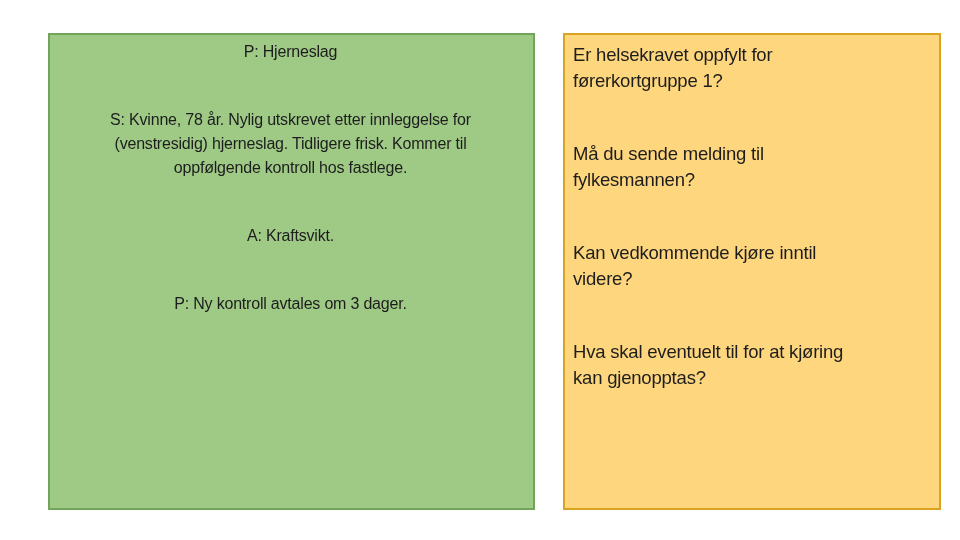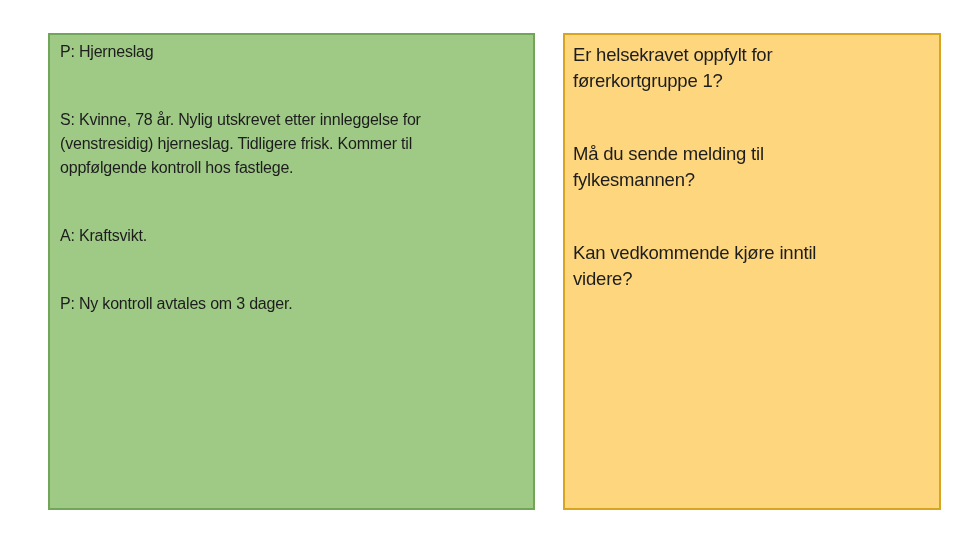--- a/index.html
+++ b/index.html
@@ -55,31 +55,33 @@
   }
   #questions-box p:last-child {
     margin-bottom: 0;
   }
 </style>
 </head>
 <body>
 
 <div class="slide">
 
-  <div class="textbox" id="case-note-box" style="background-color: rgb(159, 202, 134); color: rgb(29, 29, 29); border: 2px solid rgb(113, 166, 90);">
+  <div class="textbox" id="case-note-box" style="background-color: rgb(159, 202, 134); color: rgb(29, 29, 29); border: 2px solid rgb(113, 166, 90); text-align: center;">
     <p>P: Hjerneslag</p>
     <p>S: Kvinne, 78 år. Nylig utskrevet etter innleggelse for
 (venstresidig) hjerneslag. Tidligere frisk. Kommer til
 oppfølgende kontroll hos fastlege.</p>
     <p>A: Kraftsvikt.</p>
     <p>P: Ny kontroll avtales om 3 dager.</p>
   </div>
 
   <div class="textbox" id="questions-box" style="background-color: rgb(254, 214, 125); color: rgb(29, 29, 29); border: 2px solid rgb(217, 164, 32);">
     <p>Er helsekravet oppfylt for
 førerkortgruppe 1?</p>
     <p>Må du sende melding til
 fylkesmannen?</p>
     <p>Kan vedkommende kjøre inntil
 videre?</p>
+    <p>Hva skal eventuelt til for at kjøring
+kan gjenopptas?</p>
   </div>
 
 </div>
 
 </body></html>

